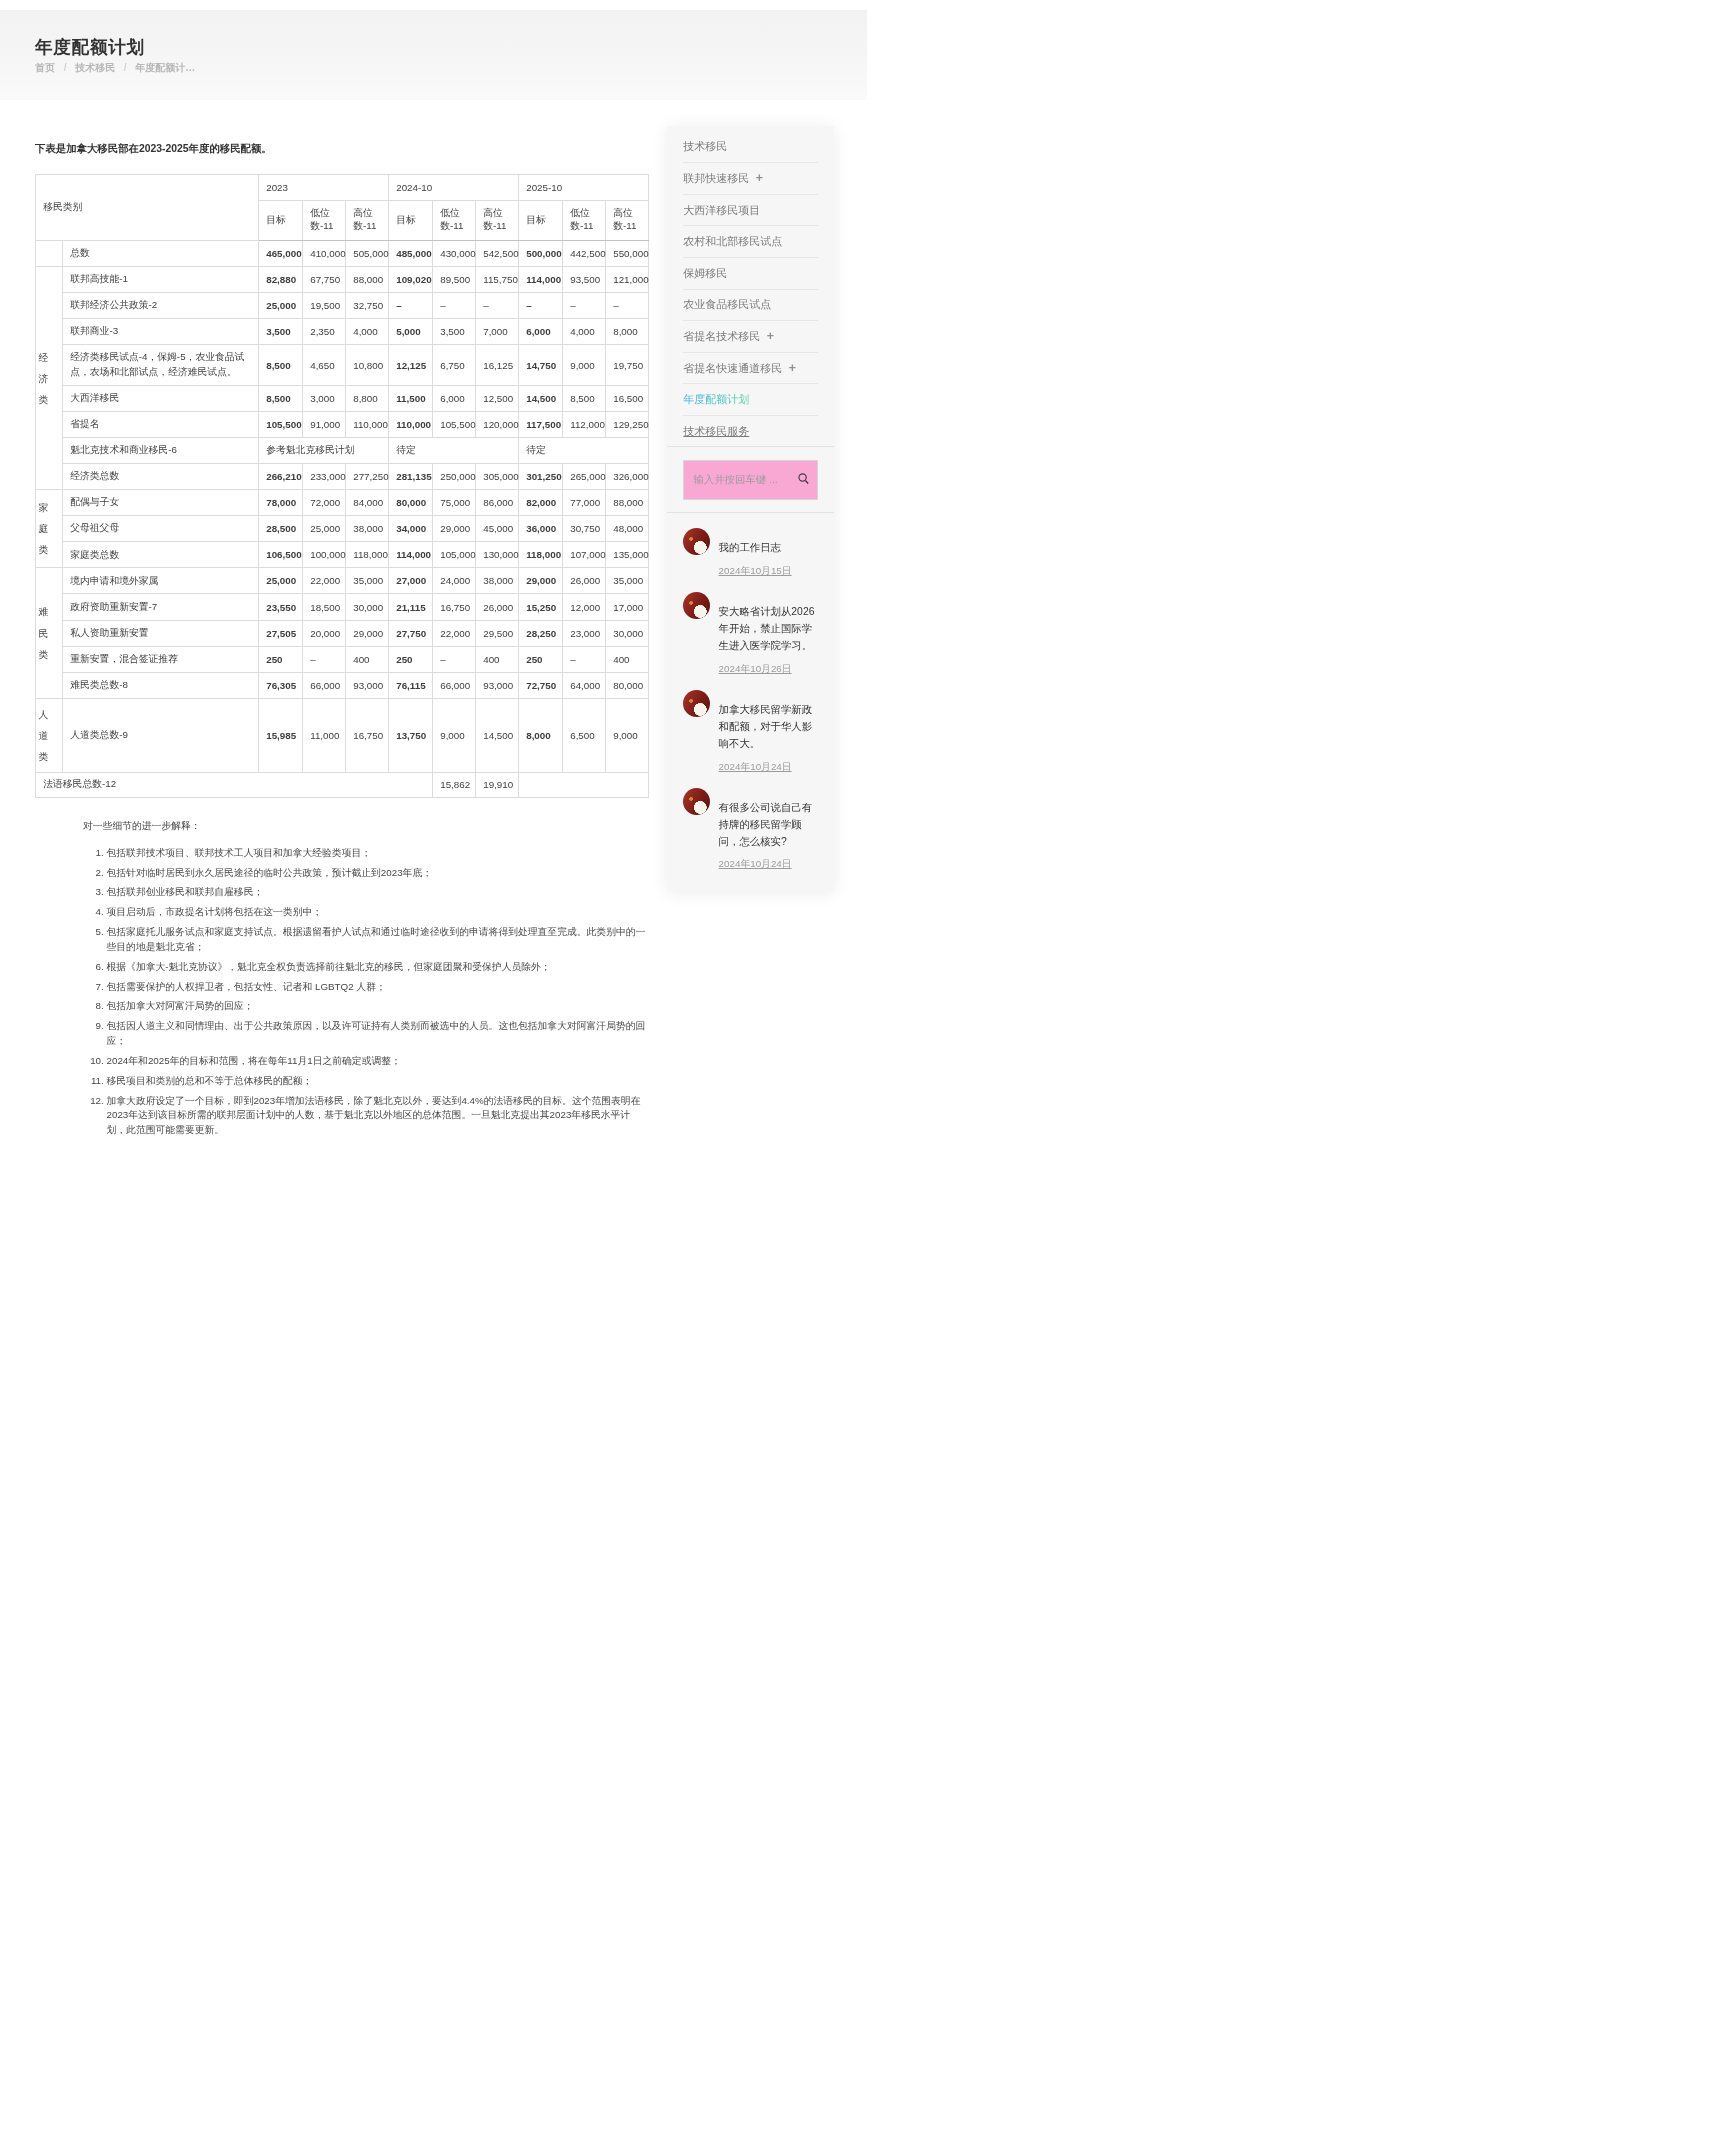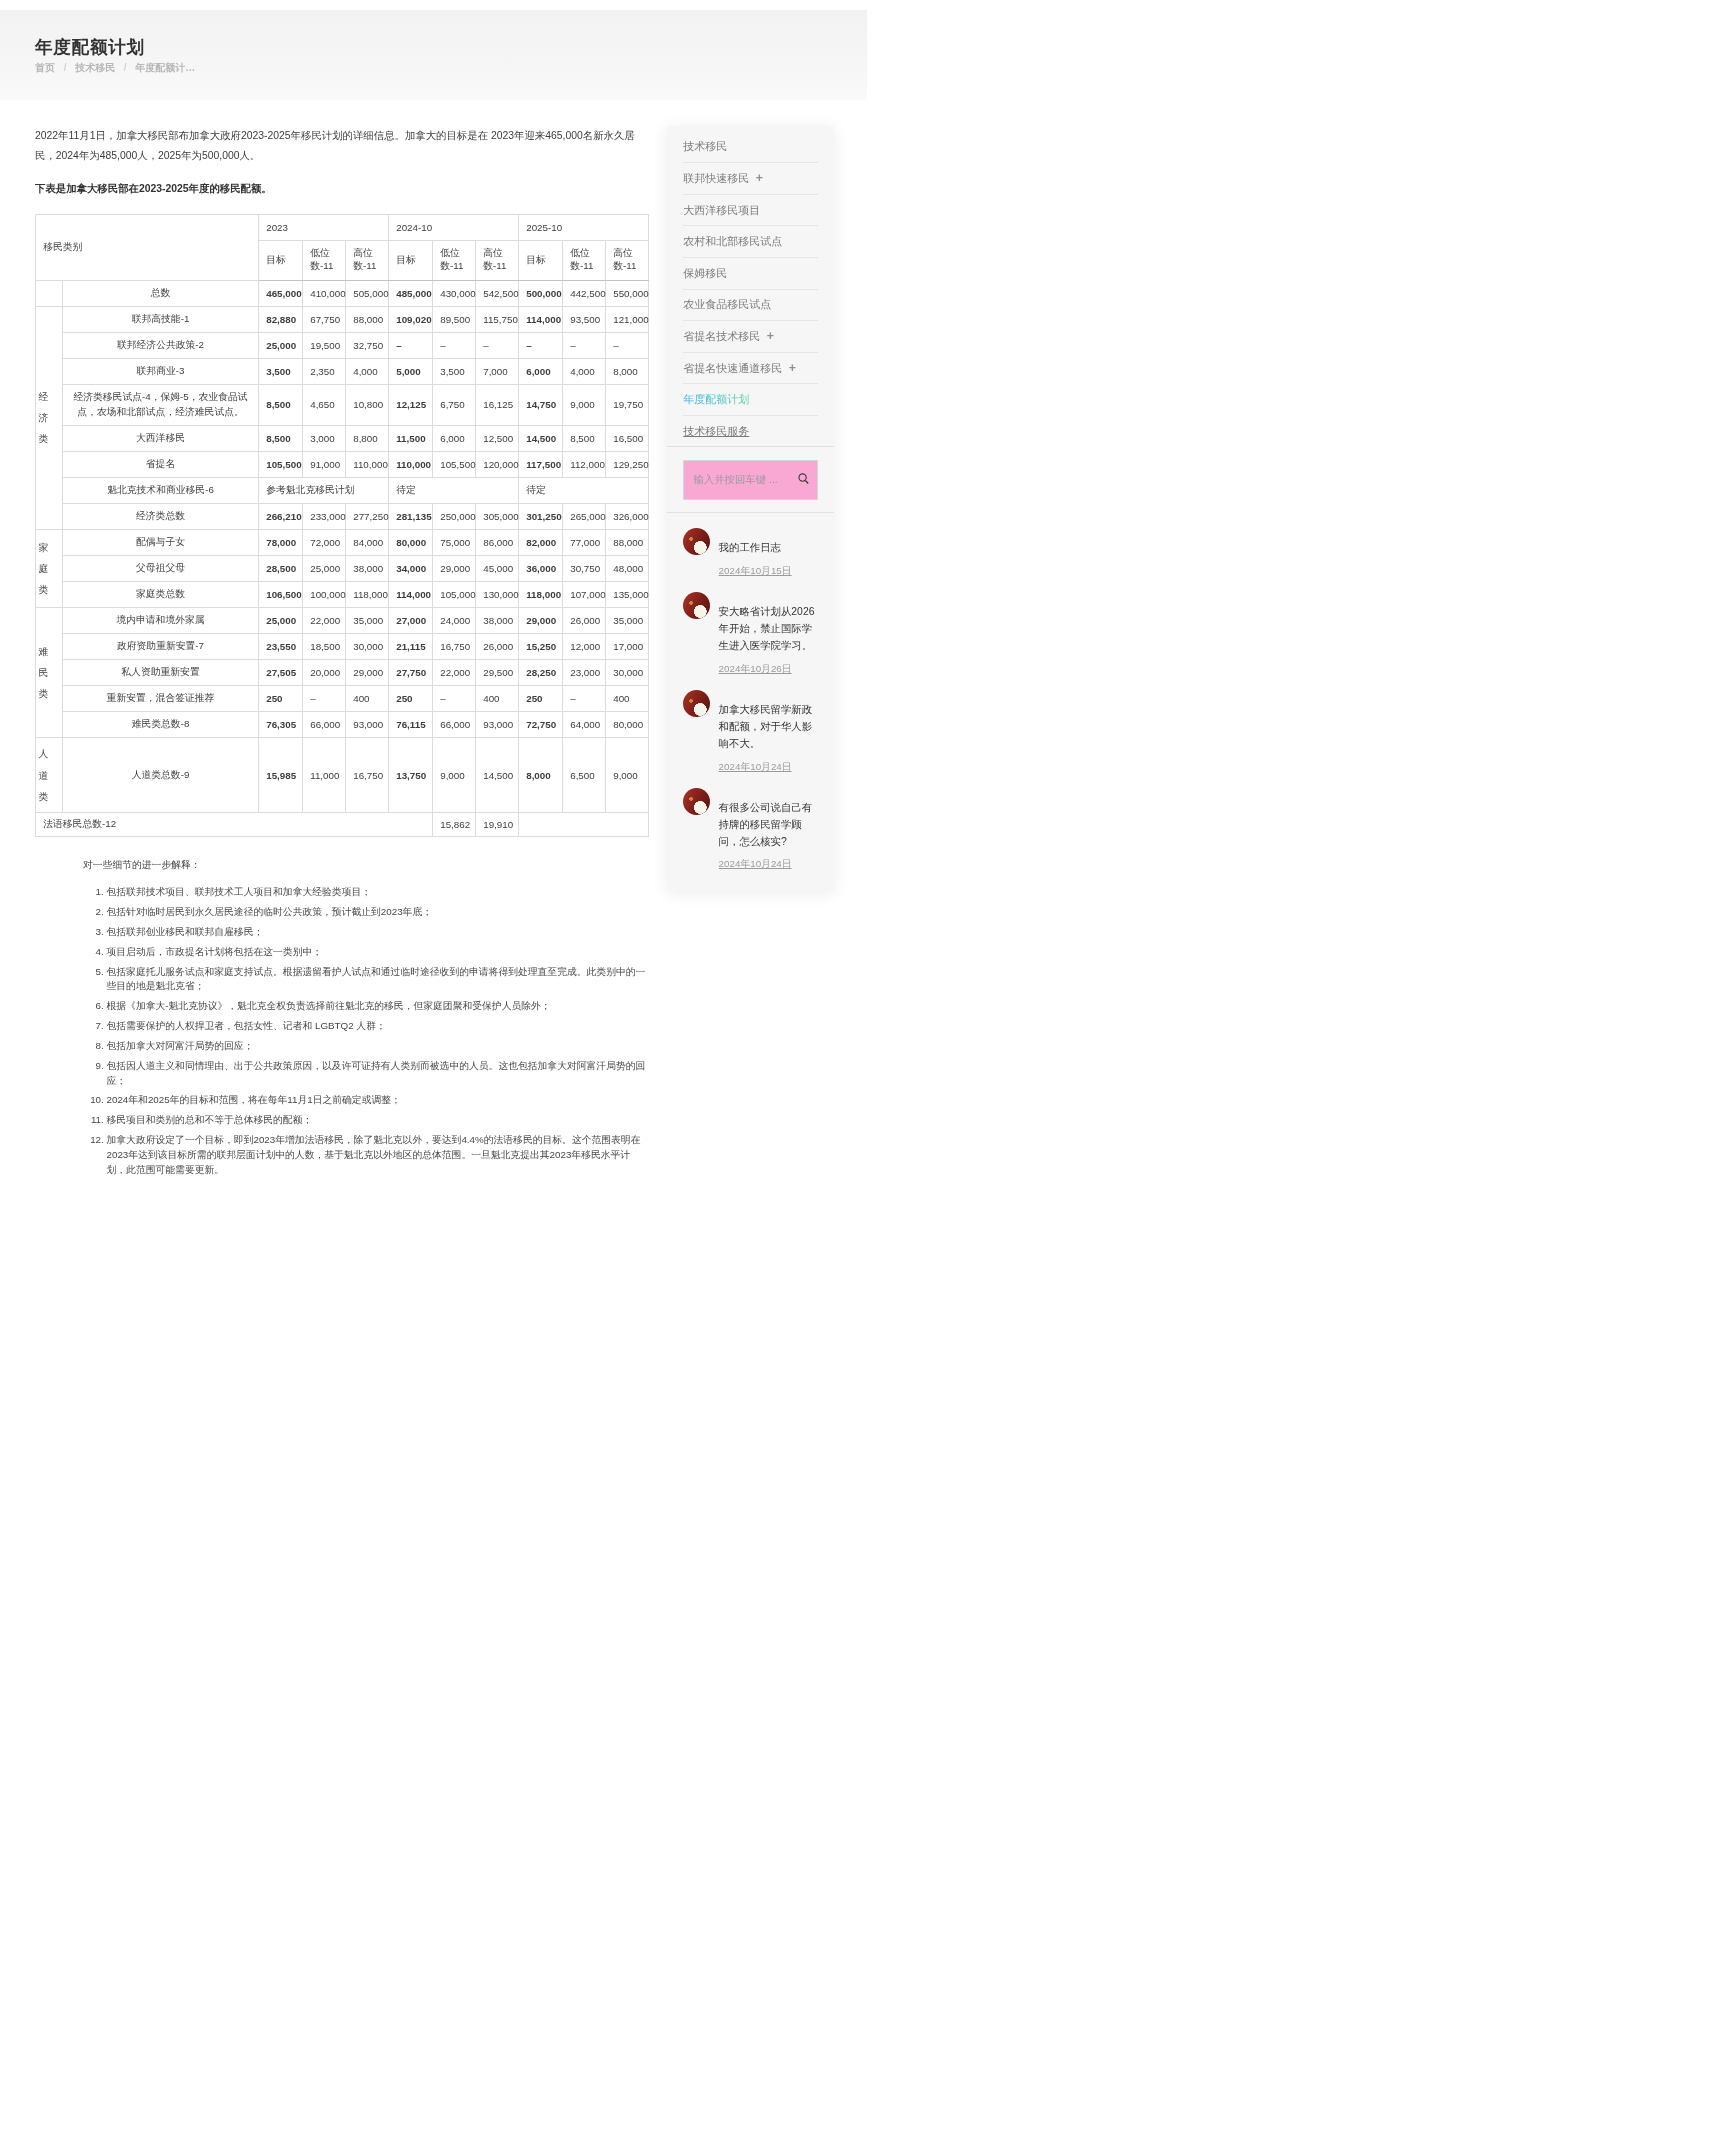--- a/index.html
+++ b/index.html
@@ -19,21 +19,21 @@
   table.quota{border-collapse:collapse;table-layout:fixed;width:612px;margin-top:18px;font-size:9.8px;color:#3e3e3e;}
   table.quota th,table.quota td{border:0.7px solid #dcdcdc;padding:5.2px 7.2px;text-align:left;font-weight:normal;vertical-align:middle;box-sizing:border-box;background:#fff;}
   table.quota thead th{color:#3e3e3e;}
   table.quota tr.years th{height:26px;}
   table.quota tr.sub th{height:40px;border-bottom:1.3px solid #c3c3c3;}
   table.quota th.cat{vertical-align:middle;}
   table.quota tr.thick td{border-top:1.3px solid #c3c3c3;}
   table.quota td.b{font-weight:bold;}
   table.quota td.group{padding:5.2px 2.6px;}
   .vtx{display:inline-block;width:1em;word-break:break-all;line-height:2.15;}
-  table.quota td.lbl{line-height:1.5;text-align:center;}
+  table.quota td.lbl{line-height:1.5;}
 
   .notes{margin-top:22px;margin-left:48px;}
   .notes h3{margin:0;font-size:9.8px;font-weight:normal;color:#3f3f3f;}
   .notes ol{margin:13px 0 0;padding-left:23.5px;}
   .notes li{margin-bottom:5.2px;line-height:1.5;font-size:9.8px;color:#474747;}
 
   .aside{flex:0 0 167px;width:167px;background:#f6f6f6;border-radius:1.3px;box-shadow:0 2px 17px rgba(0,0,0,0.08);padding:5.2px 0 19.6px;box-sizing:border-box;}
   .nav-item{margin:0 15.6px;padding:7.8px 0.7px;border-bottom:0.7px solid #e6e6e6;font-size:11px;color:#7b7b7b;cursor:pointer;display:flex;align-items:center;}
   .nav-item:last-of-type{border-bottom:none;text-decoration:underline;}
   .nav-item .plus{margin-left:6.5px;font-weight:bold;color:#8f8f8f;font-size:12.4px;line-height:1;}
@@ -68,21 +68,20 @@
     <span class="sep">/</span>
     <span class="crumb">技术移民</span>
     <span class="sep">/</span>
     <span class="crumb">年度配额计…</span>
   </div>
 </header>
 
 <div class="layout">
 
   <main class="main">
-    <p class="intro">2022年11月1日，加拿大移民部布加拿大政府2023-2025年移民计划的详细信息。加拿大的目标是在 2023年迎来465,000名新永久居民，2024年为485,000人，2025年为500,000人。</p>
     <p class="lead">下表是加拿大移民部在2023-2025年度的移民配额。</p>
 
     <table class="quota">
       <colgroup>
         <col style="width:27px">
           <col style="width:196px">
         <col style="width:44px">
           <col style="width:43px">
           <col style="width:43px">
         <col style="width:44px">

